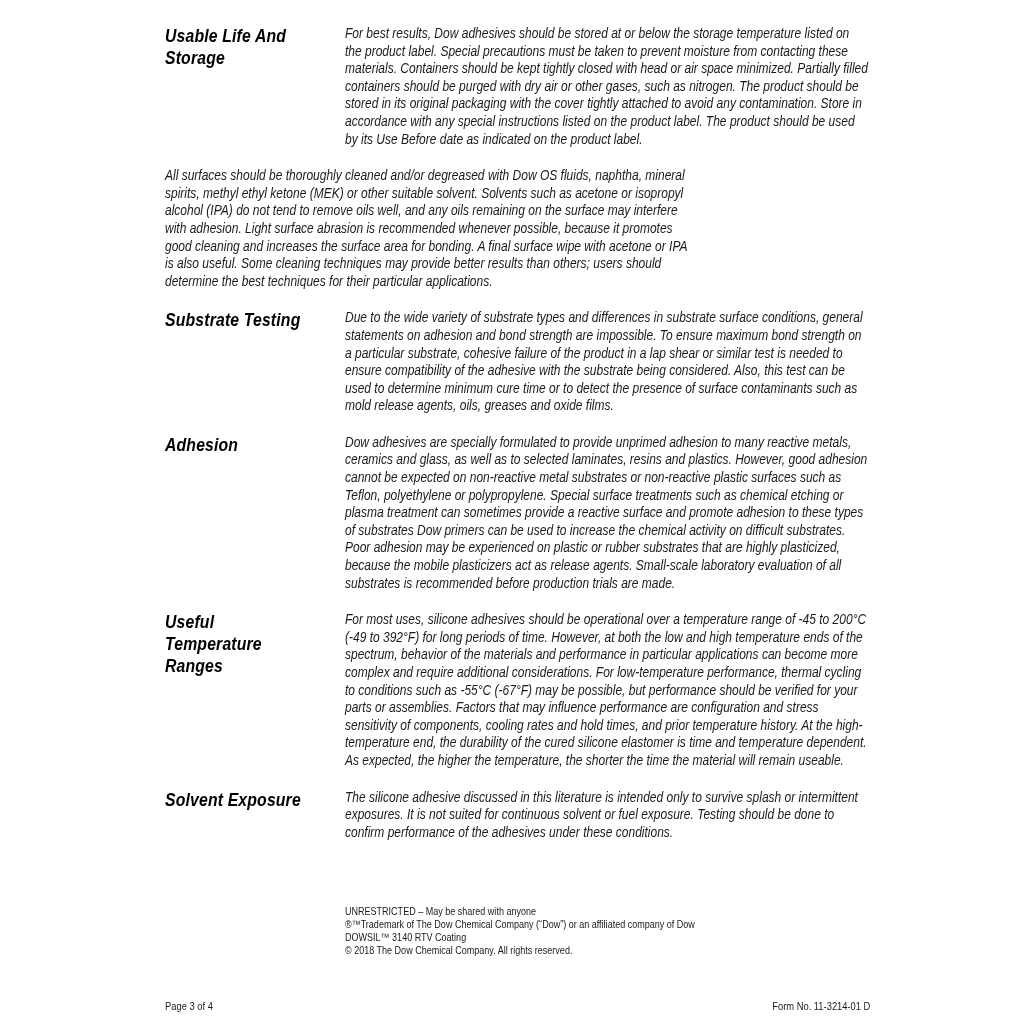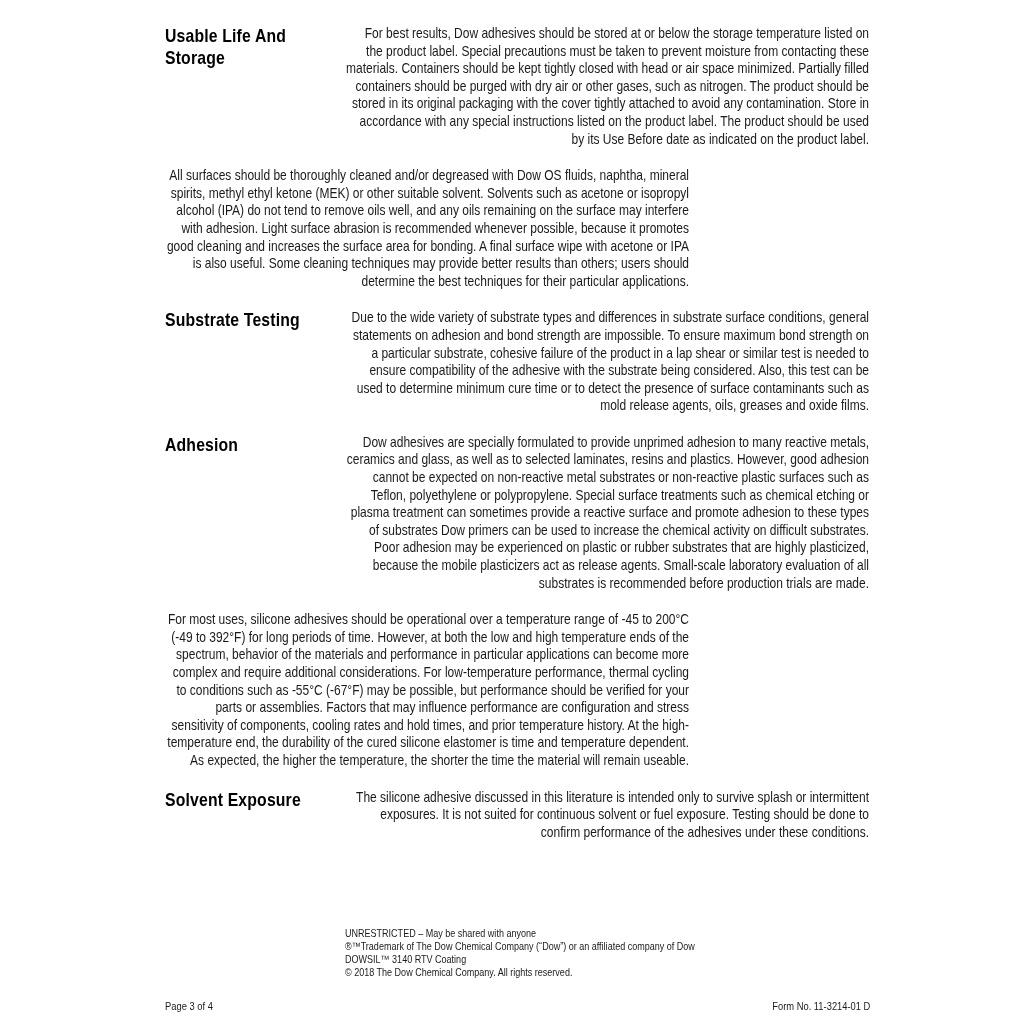--- a/index.html
+++ b/index.html
@@ -15,54 +15,54 @@
     position: relative;
     width: 1024px; height: 1024px;
     background: #ffffff;
     padding: 24px 0 0 165px;
     overflow: hidden;
   }
   .section-row {
     display: flex;
     align-items: flex-start;
     margin: 0 0 19px 0;
+    font-style: italic;
   }
   .heading-col {
     flex: 0 0 180px;
     width: 180px;
   }
   .heading-inner {
     width: 217px;
     transform: scaleX(0.83);
     transform-origin: 0 0;
     font-size: 19px;
     font-weight: bold;
     line-height: 22px;
     color: #000000;
     letter-spacing: 0.2px;
     margin-top: 1px;
   }
   .body-col {
     flex: 0 0 525px;
     width: 525px;
-    text-align: right;
   }
   .body-text {
     margin: 0;
     width: 655px;
     transform: scaleX(0.8);
     transform-origin: 0 0;
     font-size: 15px;
     line-height: 17.6px;
     color: #1a1a1a;
   }
   .footer-center {
     position: absolute;
     left: 345px;
-    top: 927px;
+    top: 905px;
   }
   .footer-line {
     width: 640px;
     transform: scaleX(0.82);
     transform-origin: 0 0;
     font-size: 11px;
     line-height: 13px;
     color: #1a1a1a;
     white-space: nowrap;
   }
@@ -126,20 +126,27 @@
       <div class="heading-inner">
         <div>Adhesion</div>
       </div>
     </div>
     <div class="body-col">
       <p class="body-text">Dow adhesives are specially formulated to provide unprimed adhesion to many reactive metals, ceramics and glass, as well as to selected laminates, resins and plastics. However, good adhesion cannot be expected on non-reactive metal substrates or non-reactive plastic surfaces such as Teflon, polyethylene or polypropylene. Special surface treatments such as chemical etching or plasma treatment can sometimes provide a reactive surface and promote adhesion to these types of substrates Dow primers can be used to increase the chemical activity on difficult substrates. Poor adhesion may be experienced on plastic or rubber substrates that are highly plasticized, because the mobile plasticizers act as release agents. Small-scale laboratory evaluation of all substrates is recommended before production trials are made.</p>
     </div>
   </section>
 
   <section class="section-row">
+    <div class="heading-col">
+      <div class="heading-inner">
+        <div>Useful</div>
+        <div>Temperature</div>
+        <div>Ranges</div>
+      </div>
+    </div>
     <div class="body-col">
       <p class="body-text">For most uses, silicone adhesives should be operational over a temperature range of -45 to 200°C (-49 to 392°F) for long periods of time. However, at both the low and high temperature ends of the spectrum, behavior of the materials and performance in particular applications can become more complex and require additional considerations. For low-temperature performance, thermal cycling to conditions such as -55°C (-67°F) may be possible, but performance should be verified for your parts or assemblies. Factors that may influence performance are configuration and stress sensitivity of components, cooling rates and hold times, and prior temperature history. At the high-temperature end, the durability of the cured silicone elastomer is time and temperature dependent. As expected, the higher the temperature, the shorter the time the material will remain useable.</p>
     </div>
   </section>
 
   <section class="section-row">
     <div class="heading-col">
       <div class="heading-inner">
         <div>Solvent Exposure</div>
       </div>

